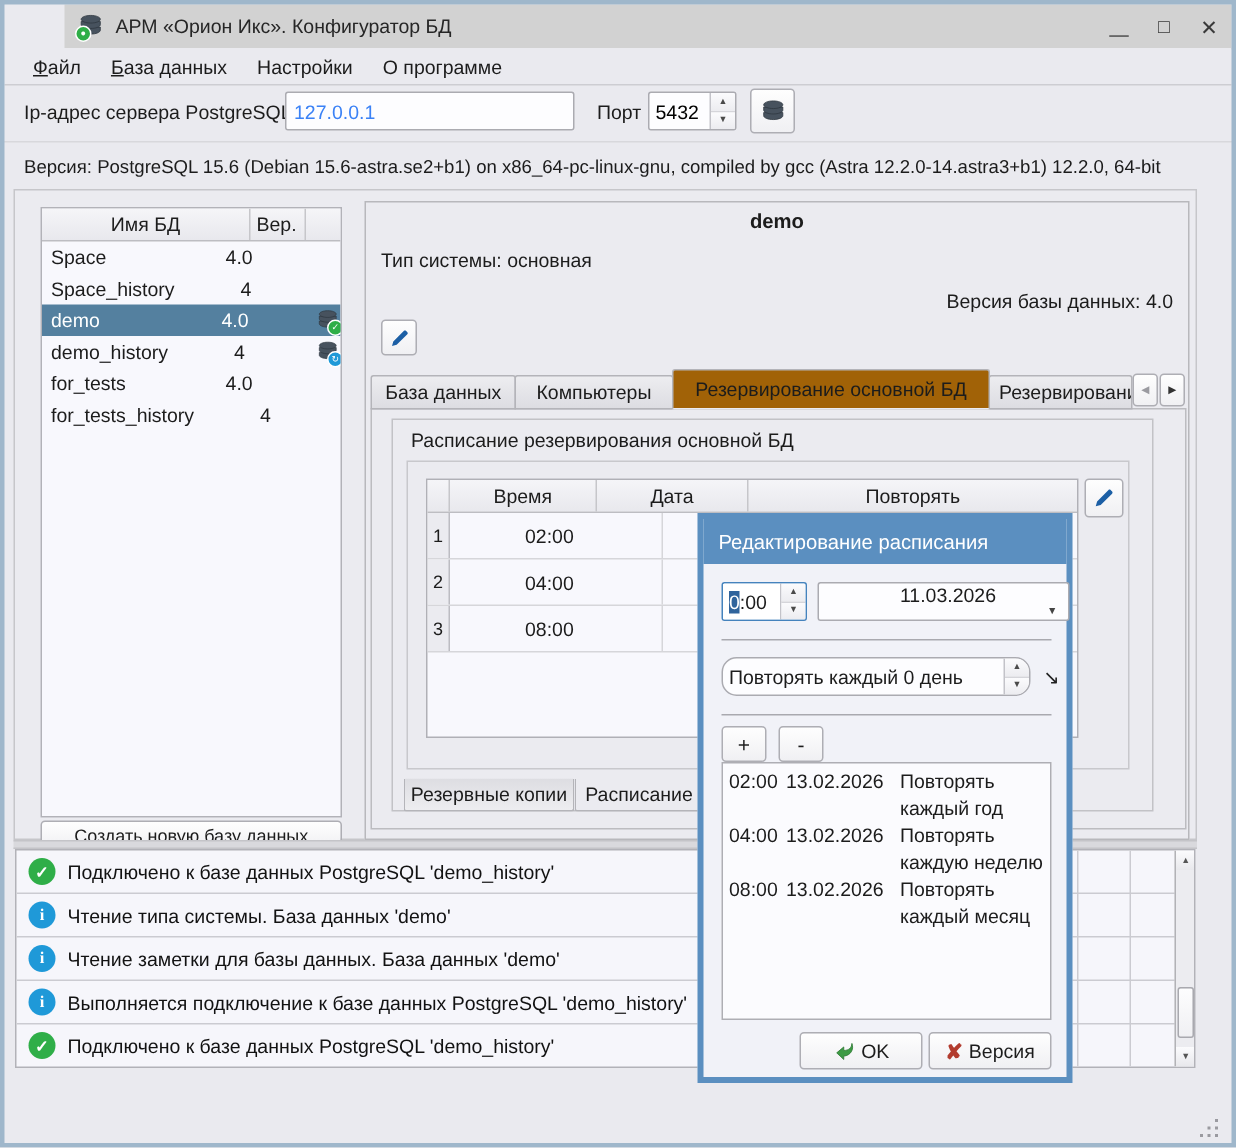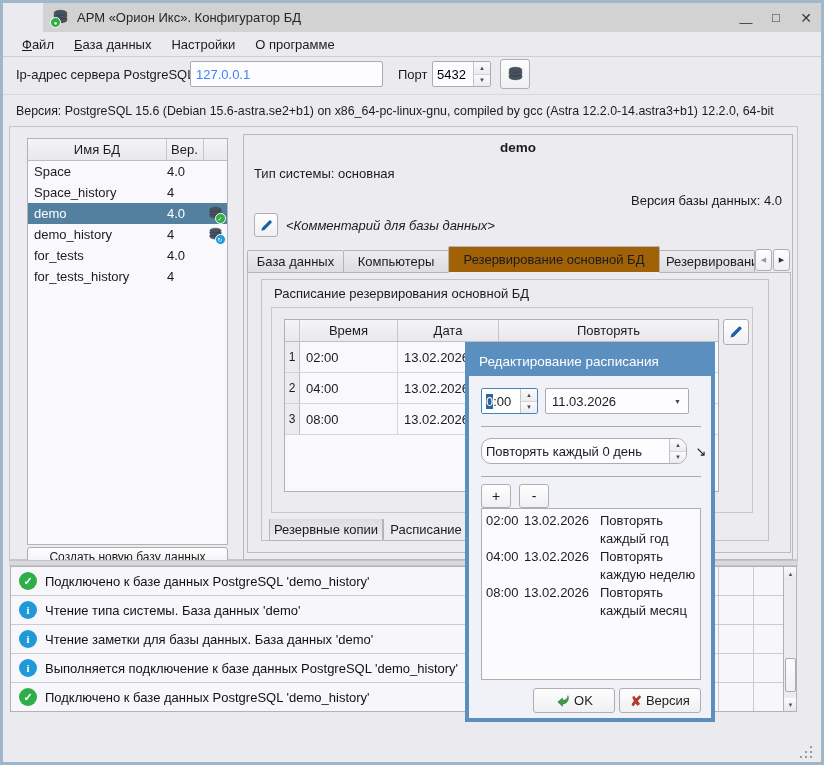--- a/index.html
+++ b/index.html
@@ -42,21 +42,21 @@
          border-radius:2px;box-sizing:border-box;padding-left:6px;}
   .combo .arrow{margin-left:auto;padding-right:7px;font-size:7px;color:#444;}
   
   .frame{position:absolute;border:1px solid #c6c6ca;box-sizing:border-box;}
   .sep{position:absolute;left:0;right:0;height:1px;background:#d8d8dc;}
   
   .tbl{position:absolute;border:1px solid #b2b2b8;background:#f8f8fd;box-sizing:border-box;overflow:hidden;}
   .th{background:linear-gradient(#f5f5f8,#e8e8ed);border-bottom:1px solid #bdbdc2;display:flex;}
   .th>div{border-right:1px solid #c6c6ca;box-sizing:border-box;display:flex;align-items:center;}
   .th>div:last-child{border-right:none;}
-  .trow{display:flex;align-items:center;}
+  .trow{display:flex;align-items:center;gap:44px;}
   .trow.sel{background:#54809f;color:#fff;}
   
   .dbrow{height:21px;}
   .dbrow .c-name{width:139px;padding-left:6px;box-sizing:border-box;}
   .dbrow .c-ver{width:37px;}
   .dbrow .c-ic{width:23px;display:flex;justify-content:center;}
   
   .srow{height:30px;border-bottom:1px solid #d6d6da;}
   .srow .c-num{width:15px;height:100%;background:#ebebf0;border-right:1px solid #bcbcc2;
                display:flex;align-items:center;justify-content:center;font-size:12px;box-sizing:border-box;}
@@ -246,21 +246,20 @@
 
   <div class="frame" style="left:243px;top:134px;width:550px;height:426px;background:#ebebf0;border-color:#b8b8bc;">
     <div style="position:absolute;left:0;right:0;top:5px;text-align:center;font-weight:bold;font-size:13.5px;">demo</div>
     <div style="position:absolute;left:10px;top:31px;">Тип системы: основная</div>
     <div style="position:absolute;right:10px;top:58px;">Версия базы данных: 4.0</div>
     <div class="btn" style="position:absolute;left:10px;top:78px;width:24px;height:24px;">
       <svg viewBox="0 0 16 16" width="15" height="15">
           <path d="M2.5 13.5l.9-3.2 7.6-7.6c.4-.4 1-.4 1.4 0l1 1c.4.4.4 1 0 1.4l-7.6 7.6-3.3.8z" fill="#1c5fa5"></path>
         </svg>
     </div>
-    <div style="position:absolute;left:42px;top:83px;font-style:italic;color:#1d1d1d;">&lt;Комментарий для базы данных&gt;</div>
 
     <div class="tabbar" style="left:3px;top:111px;height:27px;">
       <div class="tab" style="width:97px;">База данных</div>
       <div class="tab" style="width:106px;">Компьютеры</div>
       <div class="tab active" style="width:212px;">Резервирование основной БД</div>
       <div class="tab" style="width:96px;justify-content:flex-start;">Резервирование БД</div>
     </div>
     <div class="tabarrow btn" style="left:511px;top:114px;color:#9a9aa0;">
         <span>◀</span>
       </div>
@@ -363,21 +362,21 @@
       <div class="spin" style="left:12px;top:12px;width:57px;height:26px;border-color:#4583bd;">
         <div class="spin-val" style="background:#fff;">
             <span class="selhl">0</span>
             <span>:00</span>
           </div>
         <div class="spin-btns">
           <div>▲</div>
           <div>▼</div>
         </div>
       </div>
-      <div class="combo" style="left:76px;top:12px;width:144px;height:26px;">
+      <div class="combo" style="left:76px;top:12px;width:168px;height:26px;flex-direction:column;">
         <span>11.03.2026</span>
         <span class="arrow">▼</span>
       </div>
       <div class="hr" style="top:50px;"></div>
       <div class="spin" style="left:12px;top:62px;width:206px;height:26px;border-radius:10px;">
         <div class="spin-val">
             <span>Повторять каждый 0 день</span>
           </div>
         <div class="spin-btns">
           <div>▲</div>

